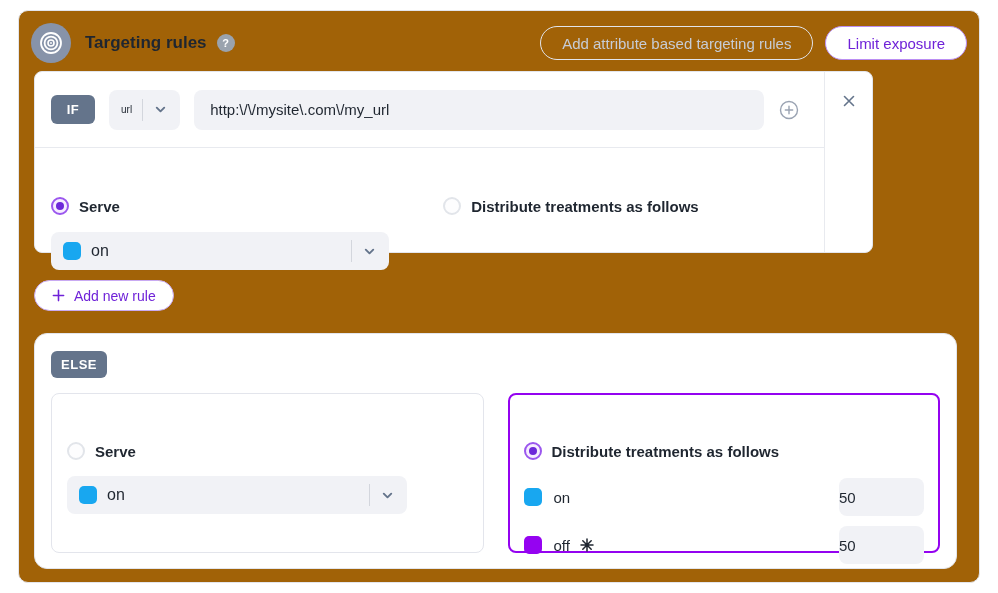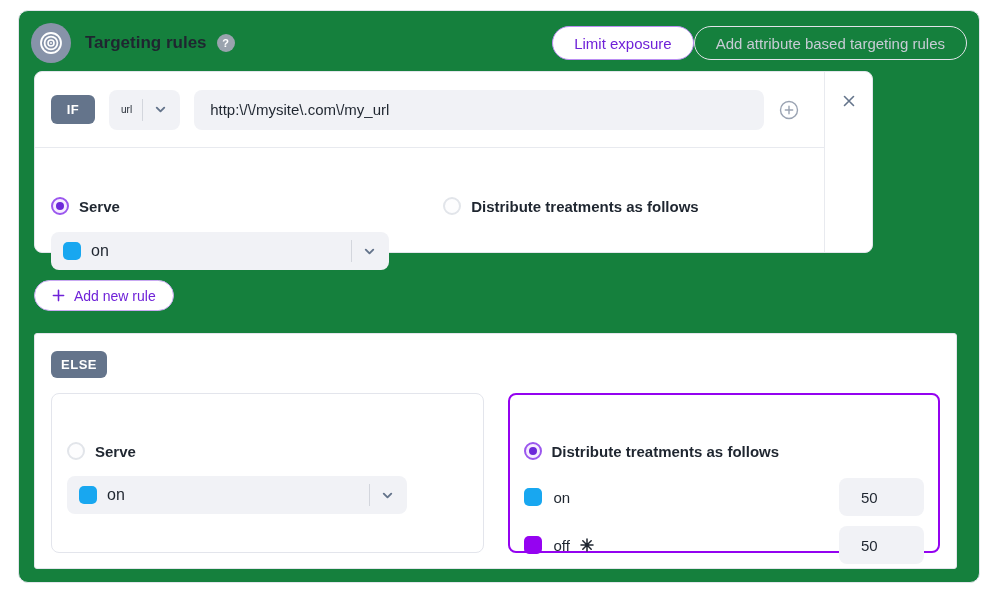--- a/index.html
+++ b/index.html
@@ -2,21 +2,21 @@
 <html><head>
 <meta charset="utf-8">
 <style>
   * { box-sizing: border-box; margin: 0; padding: 0; }
   html, body { width: 998px; height: 593px; background: #ffffff; }
   body { font-family: "Liberation Sans", sans-serif; color: #1f2630; }
   .page { position: relative; width: 998px; height: 593px; }
 
   .container {
     position: absolute; left: 18px; top: 10px; width: 962px; height: 573px;
-    background: #15803d; border: 1px solid #e3e5ec; border-radius: 10px;
+    background: #a16207; border: 1px solid #e3e5ec; border-radius: 10px;
   }
 
   
   .header { position: absolute; left: 12px; right: 12px; top: 12px; height: 40px; display: flex; align-items: center; }
   .target-badge { width: 40px; height: 40px; border-radius: 50%; background: #8793a9; display: flex; align-items: center; justify-content: center; flex: 0 0 auto; }
   .page-title { margin-left: 14px; font-size: 17px; font-weight: 700; color: #1f2630; }
   .help-circle { margin-left: 10px; width: 18px; height: 18px; border-radius: 50%; background: #9aa3ae; color: #ffffff; font-size: 11px; font-weight: 700; display: flex; align-items: center; justify-content: center; }
   .header-spacer { flex: 1; }
   .pill-btn { height: 34px; border-radius: 17px; display: flex; align-items: center; padding: 0 21px; font-size: 15px; background: transparent; cursor: pointer; white-space: nowrap; }
   .pill-btn.disabled { border: 1px solid #e2e4ea; color: #c7ccd5; }
@@ -64,35 +64,35 @@
   .add-rule-btn {
     position: absolute; left: 15px; top: 269px; height: 31px;
     border: 1px solid #c9aaf2; border-radius: 16px; background: #ffffff;
     display: flex; align-items: center; padding: 0 17px; gap: 9px;
     color: #6f22d8; font-size: 14px; cursor: pointer; justify-content: flex-end;
   }
 
   
   .else-card {
     position: absolute; left: 15px; top: 322px; width: 923px; height: 236px;
-    background: #ffffff; border: 1px solid #e3e5ec; border-radius: 3px;
+    background: #ffffff; border: 1px solid #e3e5ec; border-radius: 13px;
     padding: 17px 16px 16px 16px;
   }
   .else-badge { width: 56px; height: 27px; }
   .inner-cards { display: flex; gap: 24px; margin-top: 15px; }
   .inner-card { flex: 1; height: 160px; border-radius: 8px; background: #ffffff; }
   .inner-card.plain { border: 1px solid #e3e5ec; padding: 16px 15px; }
   .inner-card.selected-card { border: 2px solid #9403f0; padding: 15px 14px; }
 
   .dist-row { display: flex; align-items: center; margin-top: 10px; }
   .dist-row.first-row { margin-top: 18px; }
   .dist-row .t-label { margin-left: 12px; font-size: 15px; color: #1f2630; }
   .default-asterisk { margin-left: 10px; display: flex; }
   .dist-row .grow { flex: 1; }
-  .pct-input { width: 85px; height: 38px; background: #f1f2f6; border-radius: 8px; display: flex; align-items: center; padding-left: 22px; font-size: 15px; color: #1f2630; }
+  .pct-input { width: 85px; height: 38px; background: #f1f2f6; border-radius: 8px; display: flex; align-items: center; font-size: 15px; color: #1f2630; }
 
   svg { display: block; }
 </style>
 </head>
 <body>
 
 <div class="page">
   <div class="container">
 
     <div class="header">
@@ -102,22 +102,22 @@
           <circle cx="15" cy="15" r="6.4" fill="none" stroke="#ffffff" stroke-width="1.8"></circle>
           <circle cx="15" cy="15" r="3" fill="none" stroke="#ffffff" stroke-width="1.6"></circle>
           <circle cx="15" cy="15" r="0.9" fill="#ffffff"></circle>
         </svg>
       </div>
       <div class="page-title">Targeting rules</div>
       <div class="help-circle">
           <span>?</span>
         </div>
       <div class="header-spacer"></div>
+      <div class="pill-btn disabled">Add attribute based targeting rules</div>
       <div class="pill-btn purple">Limit exposure</div>
-      <div class="pill-btn disabled">Add attribute based targeting rules</div>
     </div>
 
     <div class="rule-card">
       <div class="rule-main">
         <div class="if-row">
           <div class="kw-badge if-badge">IF</div>
 
           <div class="select">
             <span class="sel-label">url</span>
             <span class="sel-divider"></span>

